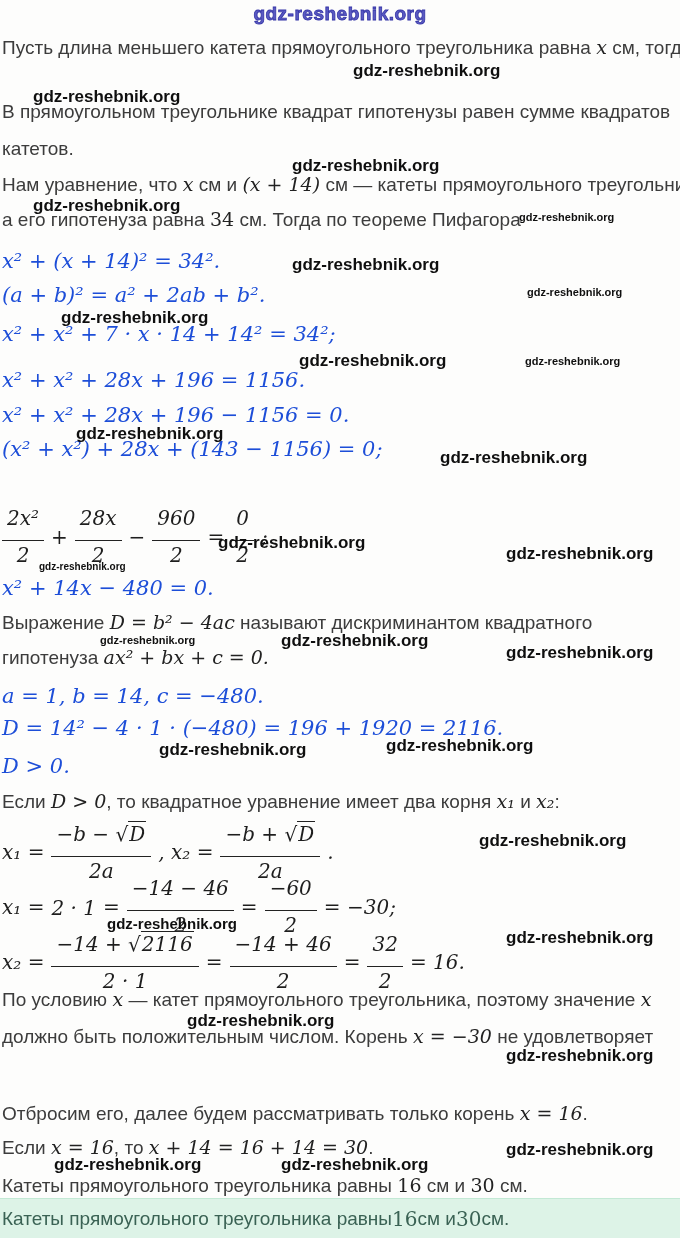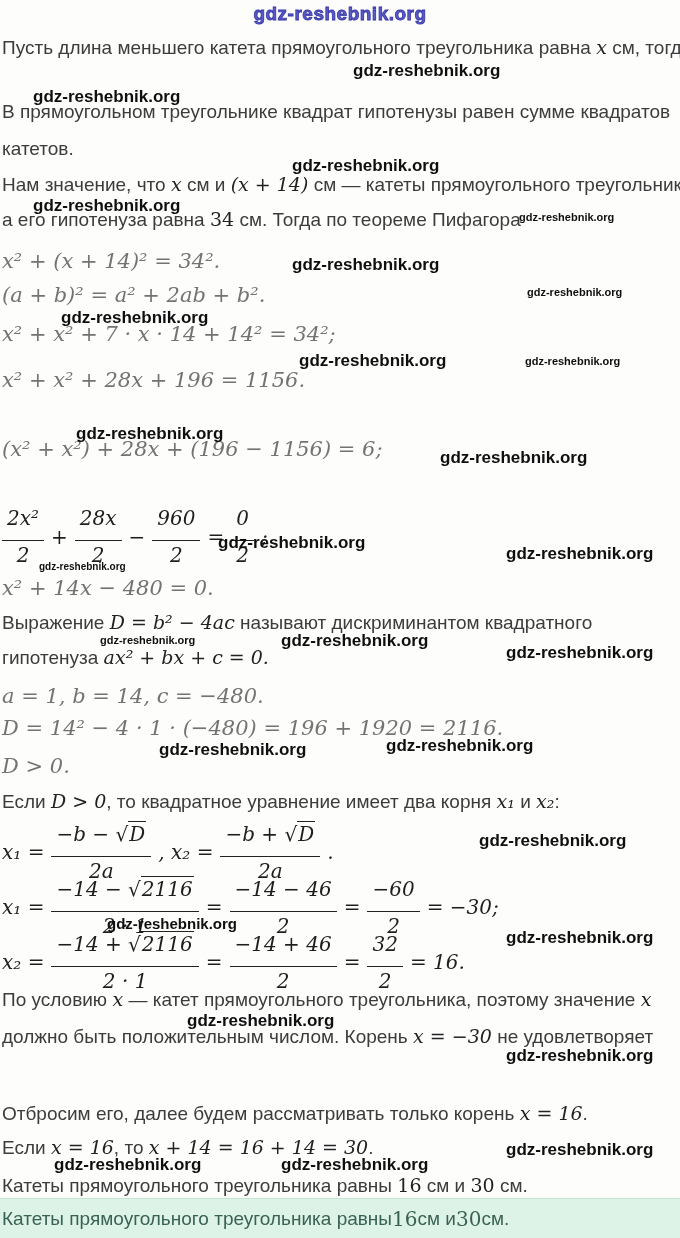--- a/index.html
+++ b/index.html
@@ -9,21 +9,21 @@
 
   .logo{position:absolute;top:3px;left:0;width:100%;text-align:center;
         font-size:19px;font-weight:700;letter-spacing:.5px;
         color:#5a5ac2;-webkit-text-stroke:.8px #3434a6;}
 
   .tl{position:absolute;left:2px;font-size:19px;color:#3c3c3c;white-space:nowrap;}
   .tl .m{font-family:"DejaVu Serif",serif;font-style:italic;color:#222;}
   .tl .mn{font-family:"DejaVu Serif",serif;color:#222;}
 
   .eq{position:absolute;left:2px;font-family:"DejaVu Serif",serif;font-style:italic;
-      font-size:21px;color:#737373;white-space:nowrap;}
+      font-size:21px;color:#1d4ed8;white-space:nowrap;}
 
   .feq{position:absolute;left:2px;display:flex;align-items:center;gap:7px;
        font-family:"DejaVu Serif",serif;font-style:italic;font-size:20px;color:#1e1e1e;
        white-space:nowrap;}
   .frac{display:inline-flex;flex-direction:column;align-items:center;}
   .frac .num{display:block;padding:0 5px 10px;border-bottom:1.6px solid #222;}
   .frac .den{display:block;padding-top:2px;}
   .rt{display:inline-block;}
   .ol{display:inline-block;border-top:1.6px solid #222;padding:0 1px;}
 
@@ -46,29 +46,30 @@
 <div class="page">
 
   <div class="logo">gdz-reshebnik.org</div>
 
   <div class="tl" style="top:36px"><span>Пусть длина меньшего катета прямоугольного треугольника равна </span><span class="m">x</span><span> см, тогда</span></div>
 
 
   <div class="tl" style="top:101px">В прямоугольном треугольнике квадрат гипотенузы равен сумме квадратов</div>
   <div class="tl" style="top:138px">катетов.</div>
 
-  <div class="tl" style="top:173px"><span>Нам значение, что </span><span class="m">x</span><span> см и </span><span class="m">(x + 14)</span><span> см — катеты прямоугольного треугольника,</span></div>
+  <div class="tl" style="top:173px"><span>Нам уравнение, что </span><span class="m">x</span><span> см и </span><span class="m">(x + 14)</span><span> см — катеты прямоугольного треугольника,</span></div>
 
   <div class="tl" style="top:208px"><span>а его гипотенуза равна </span><span class="mn">34</span><span> см. Тогда по теореме Пифагора</span></div>
 
   <div class="eq" style="top:249px">x² + (x + 14)² = 34².</div>
   <div class="eq" style="top:283px">(a + b)² = a² + 2ab + b².</div>
   <div class="eq" style="top:322px">x² + x² + 7 · x · 14 + 14² = 34²;</div>
   <div class="eq" style="top:368px">x² + x² + 28x + 196 = 1156.</div>
-  <div class="eq" style="top:437px">(x² + x²) + 28x + (196 − 1156) = 6;</div>
+  <div class="eq" style="top:403px">x² + x² + 28x + 196 − 1156 = 0.</div>
+  <div class="eq" style="top:437px">(x² + x²) + 28x + (143 − 1156) = 0;</div>
 
   <div class="feq" style="top:506px">
     <span class="frac">
         <span class="num">2x²</span>
         <span class="den">2</span>
       </span>
     <span>+</span>
     <span class="frac">
         <span class="num">28x</span>
         <span class="den">2</span>
@@ -107,21 +108,20 @@
     <span class="frac">
         <span class="num"><span>−b + </span><span class="rt">√</span><span class="ol">D</span></span>
         <span class="den">2a</span>
       </span>
     <span>.</span>
   </div>
 
   <div class="feq" style="top:876px">
     <span>x₁ =</span>
     <span class="frac">
-        <span class="num"><span>−14 − </span><span class="rt">√</span><span class="ol">2116</span></span>
         <span class="den">2 · 1</span>
       </span>
     <span>=</span>
     <span class="frac">
         <span class="num">−14 − 46</span>
         <span class="den">2</span>
       </span>
     <span>=</span>
     <span class="frac">
         <span class="num">−60</span>

